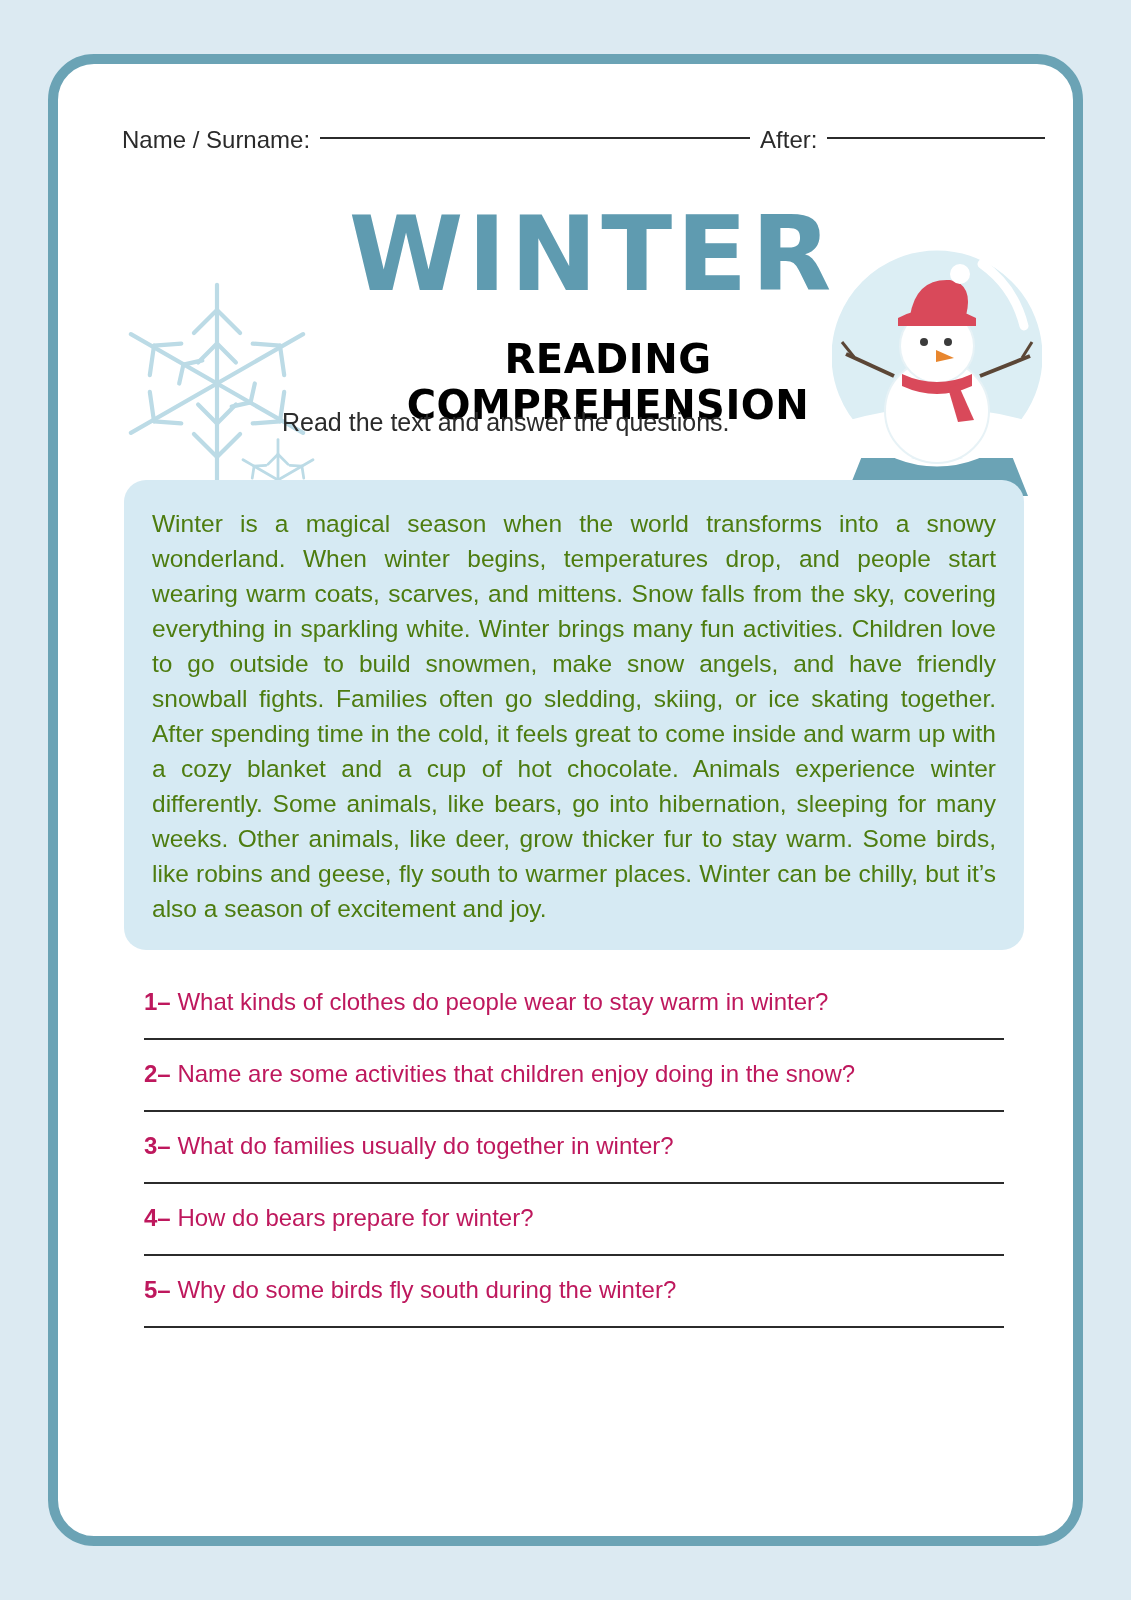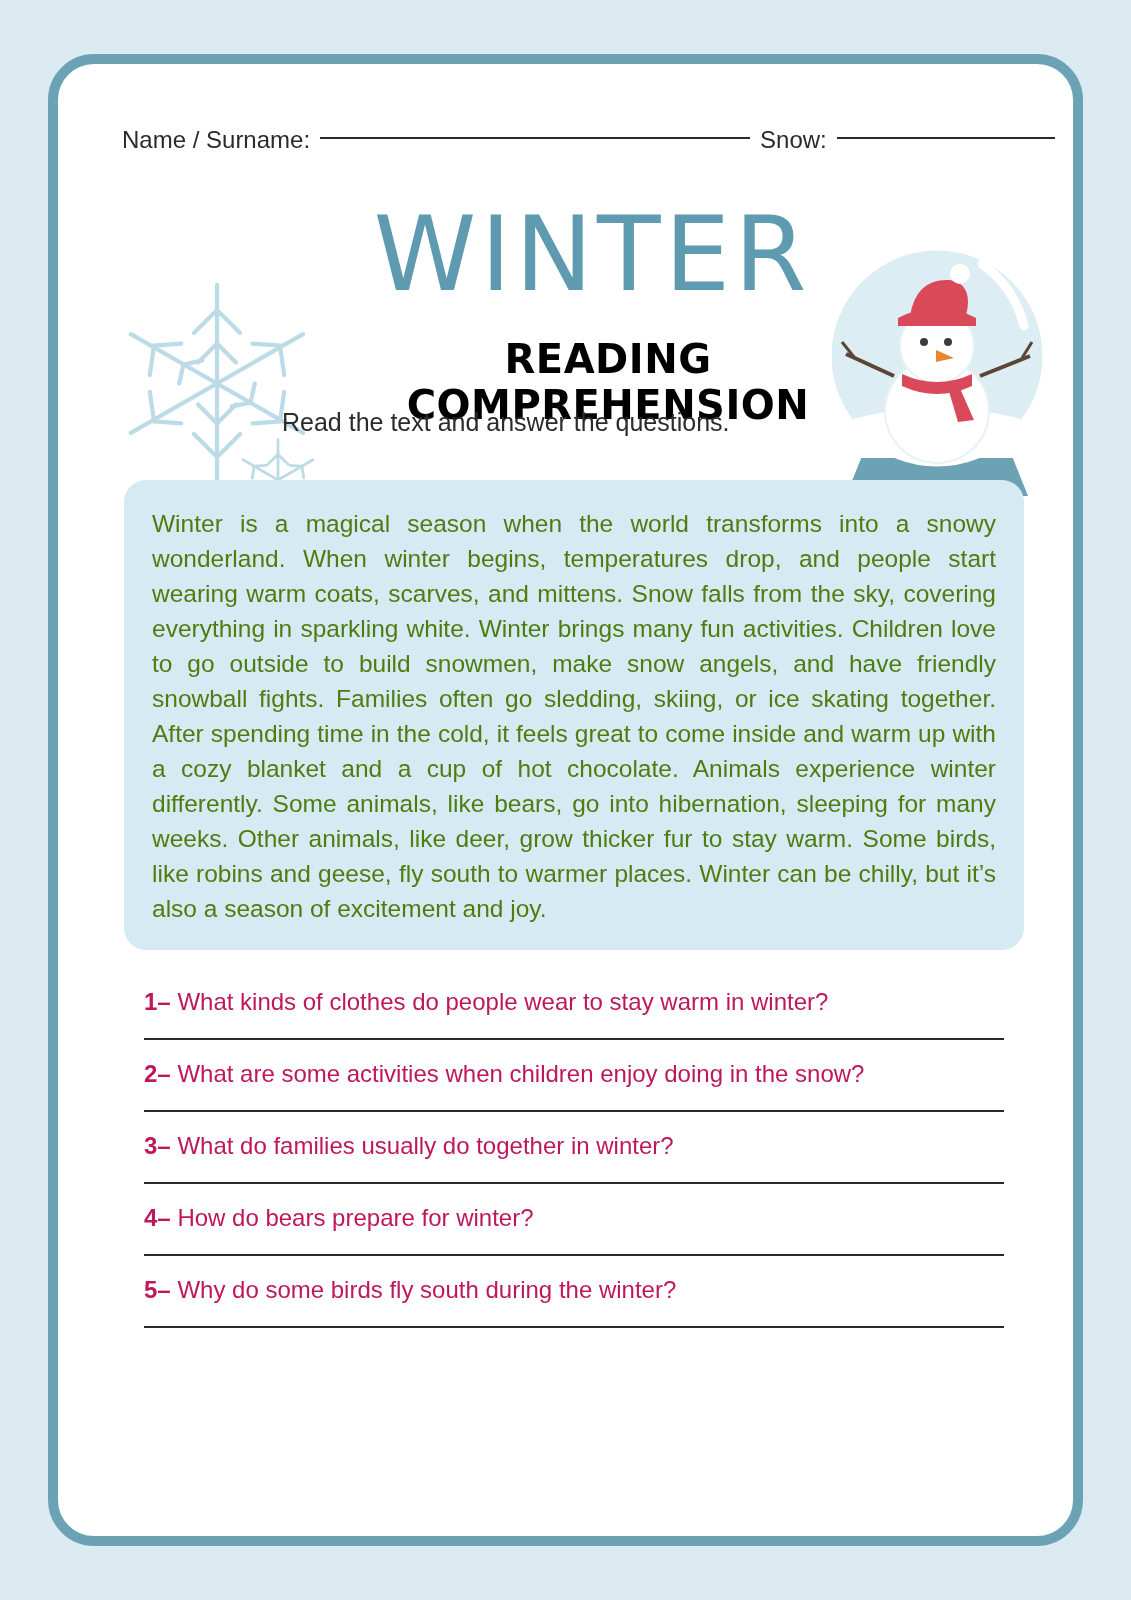--- a/index.html
+++ b/index.html
@@ -65,21 +65,21 @@
     width: 997px;
     height: 300px;
   }
   .title-main {
     position: absolute;
     left: 240px;
     top: 16px;
     width: 560px;
     text-align: center;
     font-family: "DejaVu Sans", sans-serif;
-    font-weight: normal;
+    font-weight: bold;
     font-size: 104px;
     letter-spacing: 4px;
     color: #5f9bb0;
     line-height: 1.0;
   }
   .title-sub {
     position: absolute;
     left: 226px;
     top: 150px;
     width: 620px;
@@ -161,21 +161,21 @@
 </head>
 <body>
 
 <div class="page-frame">
   <div class="inner">
 
     <div class="namerow">
       <span class="label">Name / Surname:</span>
       <span class="rule name"></span>
       <span class="spacer"></span>
-      <span class="label">Snow:</span>
+      <span class="label">After:</span>
       <span class="rule date"></span>
     </div>
 
     <div class="titleblock">
 
       <svg class="snowflake-big" viewBox="0 0 200 200">
         <g stroke="#bcdbe6" stroke-width="4" fill="none" stroke-linecap="round">
           <line x1="100" y1="6" x2="100" y2="194"></line>
           <line x1="18" y1="53" x2="182" y2="147"></line>
           <line x1="18" y1="147" x2="182" y2="53"></line>
@@ -268,21 +268,21 @@
         <div class="qtext">
           <b>1–</b>
           <span>What kinds of clothes do people wear to stay warm in winter?</span>
         </div>
         <div class="answer-line"></div>
       </div>
 
       <div class="qitem">
         <div class="qtext">
           <b>2–</b>
-          <span>What are some activities when children enjoy doing in the snow?</span>
+          <span>Name are some activities that children enjoy doing in the snow?</span>
         </div>
         <div class="answer-line"></div>
       </div>
 
       <div class="qitem">
         <div class="qtext">
           <b>3–</b>
           <span>What do families usually do together in winter?</span>
         </div>
         <div class="answer-line"></div>

